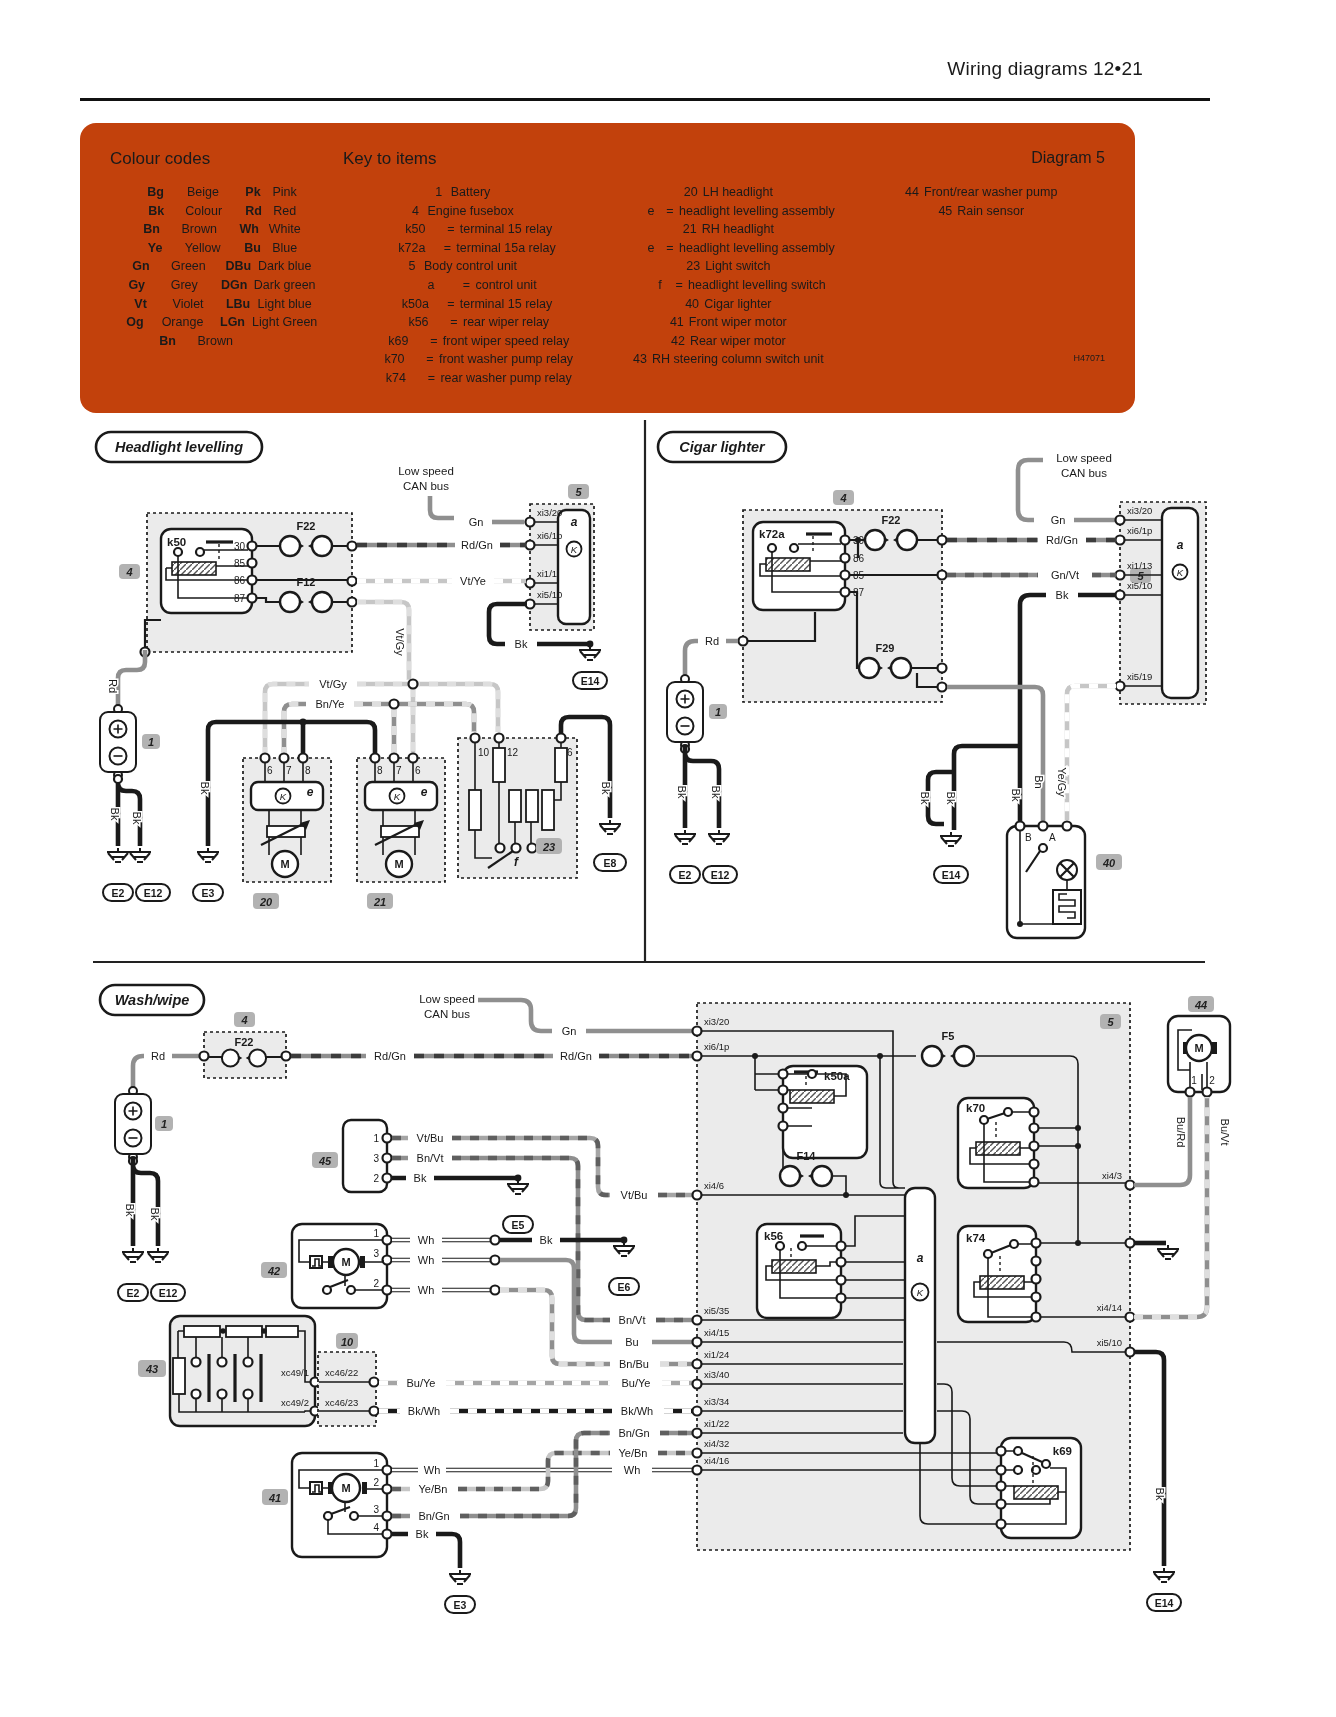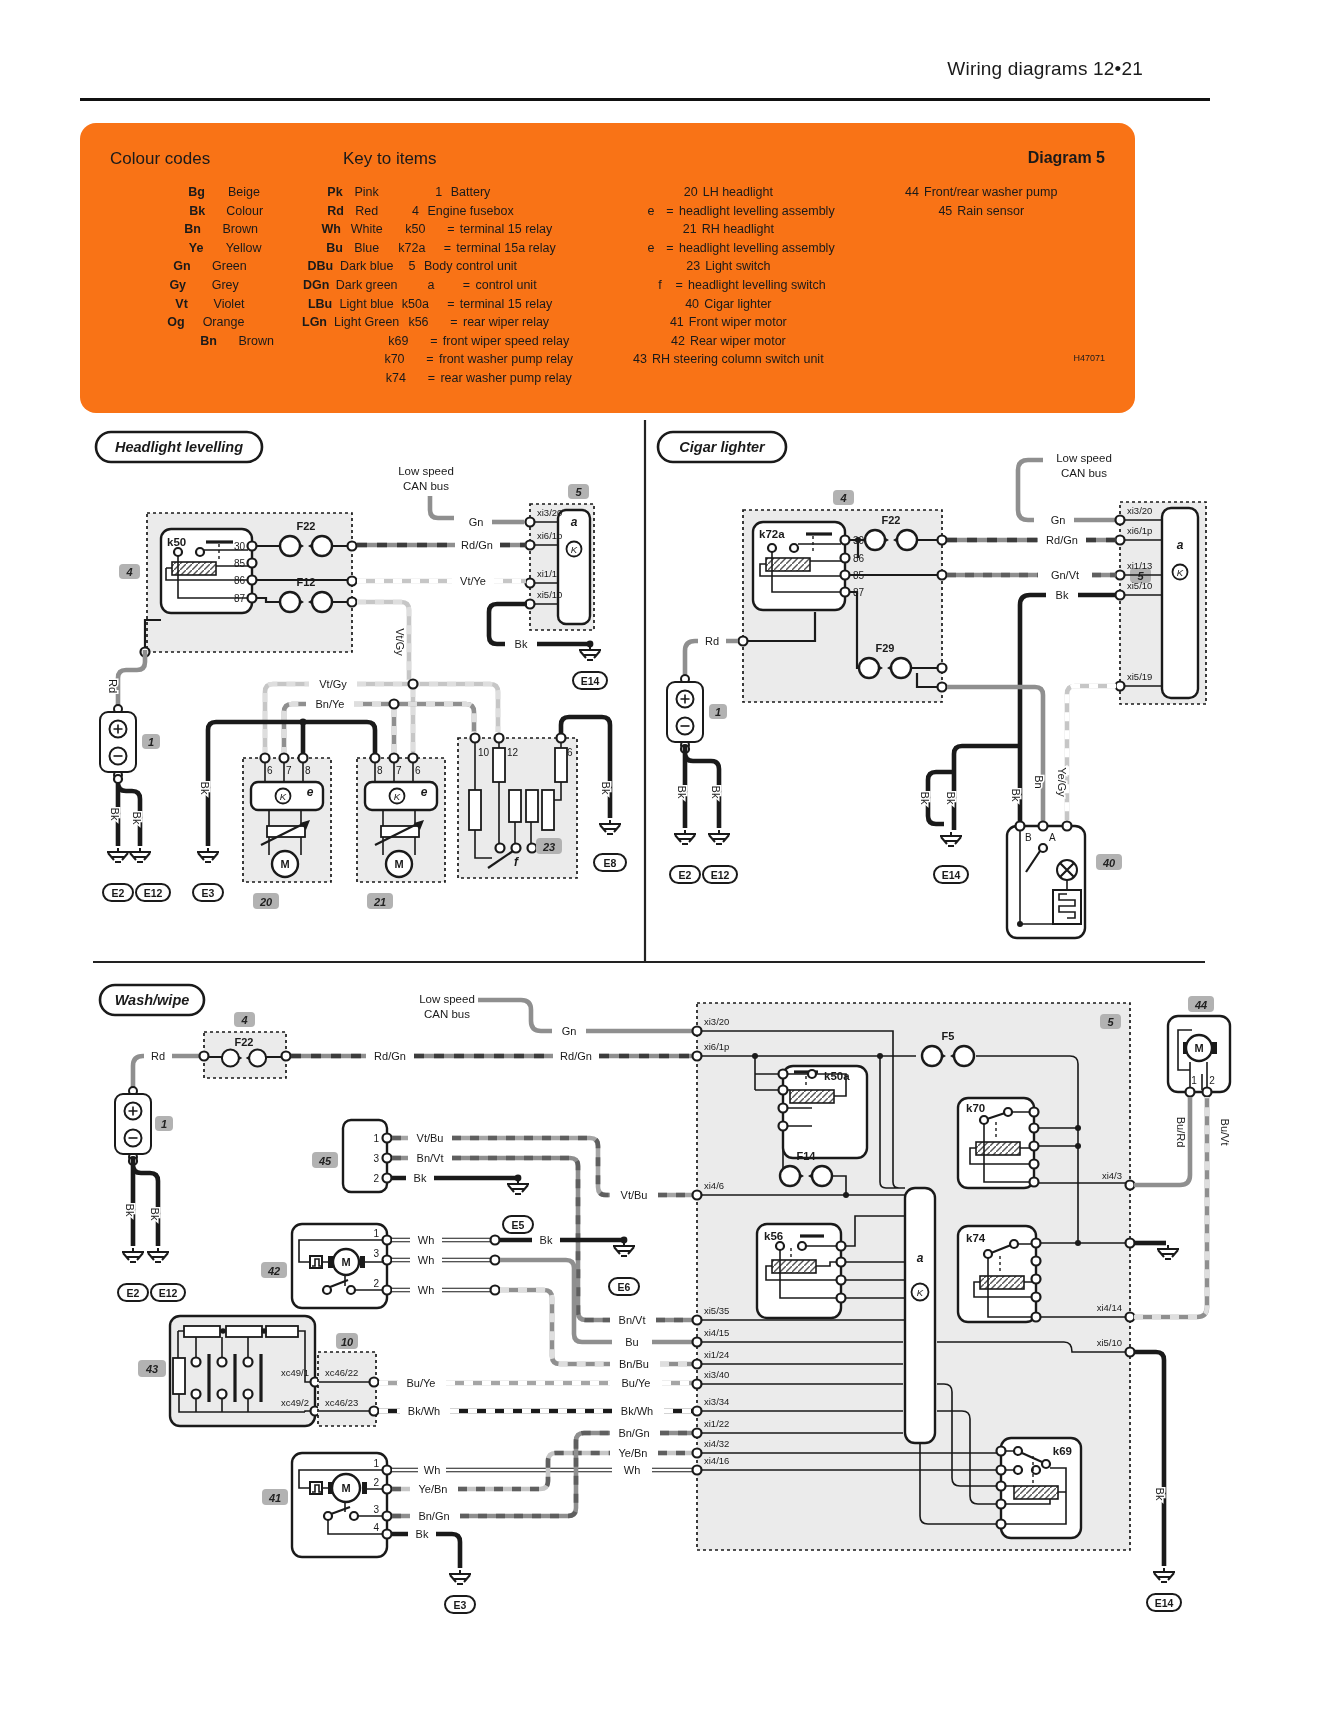--- a/index.html
+++ b/index.html
@@ -1,24 +1,24 @@
 <!DOCTYPE html>
 <html><head>
 <meta charset="utf-8">
 <style>
   html,body{margin:0;padding:0;background:#fff;}
   body{width:1336px;height:1717px;position:relative;font-family:"Liberation Sans",sans-serif;color:#1a1a1a;}
   .abs{position:absolute;text-align:center;}
   .hdr-title{top:58px;right:193px;font-size:19px;letter-spacing:.2px;}
   .hdr-rule{top:98px;left:80px;width:1130px;height:3px;background:#111;}
-  .keypanel{left:80px;top:123px;width:1055px;height:290px;background:#f97316;border-radius:16px;}
+  .keypanel{left:80px;top:123px;width:1055px;height:290px;background:#c2410c;border-radius:16px;}
   .kp-h{position:absolute;font-size:17px;}
-  .kp-diag{font-weight:bold;font-size:16px;}
+  .kp-diag{font-weight:normal;font-size:16px;}
   .kcol{position:absolute;font-size:12.5px;line-height:18.6px;white-space:nowrap;}
-  .crow b{display:inline-block;margin-left:41px;}
+  .crow b{display:inline-block;}
   .cc1{width:34px;font-weight:bold;}
   .cn1{display:inline-block;width:61px;}
   .cc2{width:39px;font-weight:bold;}
   .irow .num{display:inline-block;width:24px;}
   .irow .sub{display:inline-block;width:53px;margin-left:24px;}
   .irow2 .num{display:inline-block;width:24px;}
   .irow2 .sub{display:inline-block;width:20px;margin-left:24px;}
   .ieq{display:inline-block;width:18px;}
   .doc{position:absolute;font-size:9px;}
   svg{position:absolute;left:0;top:0;}

